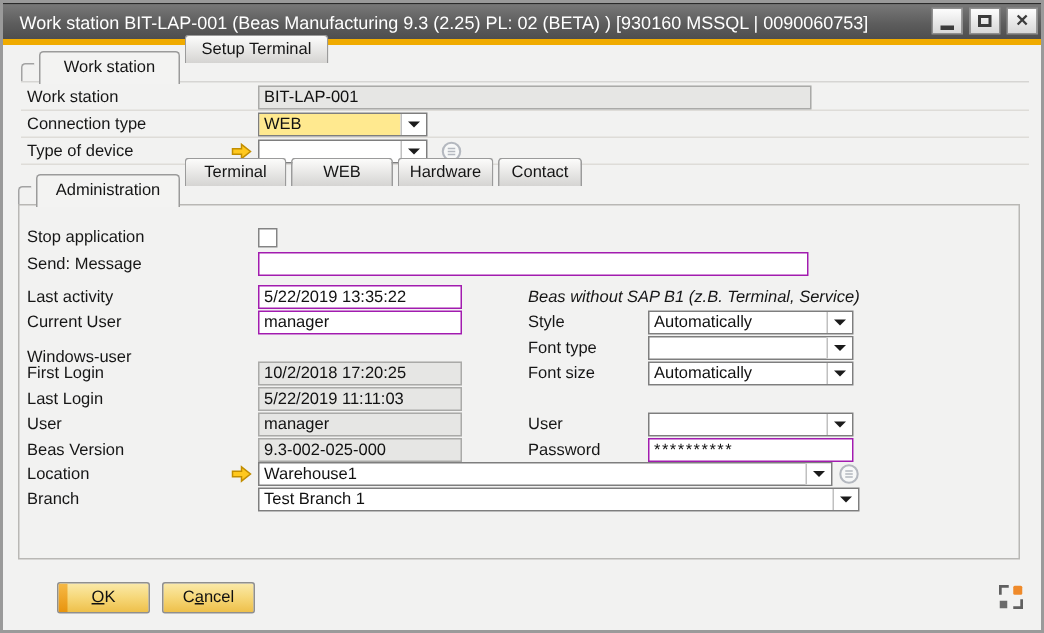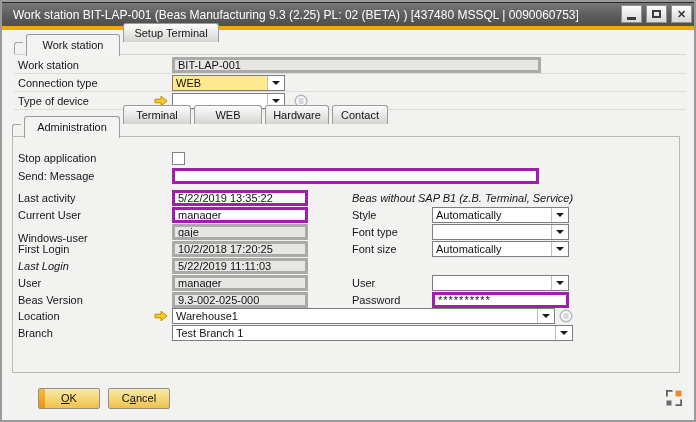--- a/index.html
+++ b/index.html
@@ -57,21 +57,21 @@
     box-sizing:border-box; border:1px solid #b9b8b5; background:#f2f2f1; z-index:2;
   }
 
   
   .lbl { position:absolute; font-size:11px; line-height:17px; color:#161616; white-space:nowrap; z-index:2; }
   .hdr { position:absolute; font-size:11px; line-height:17px; color:#161616; white-space:nowrap; z-index:2; }
   .rline { position:absolute; height:1px; background:#dedcd8; z-index:1; }
 
   .field {
     position:absolute; box-sizing:border-box; height:16px; z-index:3;
-    border:3px solid #a21caf; background:#ffffff; color:#111;
+    border:1px solid #a21caf; background:#ffffff; color:#111;
     font-family:"Liberation Sans", sans-serif; font-size:11px; padding:0 3px;
   }
   .field.disabled { background:#e6e6e4; border-color:#aaaaa8; }
 
   .combo {
     position:absolute; box-sizing:border-box; height:16px; z-index:3;
     border:1px solid #7e7e7e; background:#ffffff; display:flex; cursor:default;
   }
   .combo .ctext {
     flex:1; font-size:11px; line-height:14px; padding:0 3px;
@@ -103,21 +103,21 @@
   }
   .btn .blabel { position:relative; z-index:1; }
   .u { text-decoration:underline; }
 </style>
 </head>
 <body>
 
 <div class="window">
 
   <div class="titlebar">
-    <span class="title">Work station BIT-LAP-001 (Beas Manufacturing 9.3 (2.25) PL: 02 (BETA) ) [437480 MSSQL | 0090060753]</span>
+    <span class="title">Work station BIT-LAP-001 (Beas Manufacturing 9.3 (2.25) PL: 02 (BETA) ) [930160 MSSQL | 0090060753]</span>
   </div>
   <div class="tb-btn min">
     <span class="glyph-min"></span>
   </div>
   <div class="tb-btn max">
     <span class="glyph-max"></span>
   </div>
   <div class="tb-btn close">
     <span class="glyph-close">✕</span>
   </div>
@@ -192,26 +192,25 @@
   <span class="lbl" style="left:16px; top:166px;">Send: Message</span>
   <input class="field" style="left: 170px; top: 166px; width: 367px;" value="">
 
   <span class="lbl" style="left:16px; top:188px;">Last activity</span>
   <input class="field" style="left: 170px; top: 188px; width: 136px;" value="5/22/2019 13:35:22">
 
   <span class="lbl" style="left:16px; top:205px;">Current User</span>
   <input class="field" style="left: 170px; top: 205px; width: 136px;" value="manager">
 
   <span class="lbl" style="left:16px; top:228px;">Windows-user</span>
-  <input class="field disabled" style="left: 170px; top: 222px; width: 136px;" readonly="" value="gaje">
 
   <span class="lbl" style="left:16px; top:239px;">First Login</span>
   <input class="field disabled" style="left: 170px; top: 239px; width: 136px;" readonly="" value="10/2/2018 17:20:25">
 
-  <span class="lbl" style="left:16px; top:256px;font-style:italic;">Last Login</span>
+  <span class="lbl" style="left:16px; top:256px;">Last Login</span>
   <input class="field disabled" style="left: 170px; top: 256px; width: 136px;" readonly="" value="5/22/2019 11:11:03">
 
   <span class="lbl" style="left:16px; top:273px;">User</span>
   <input class="field disabled" style="left: 170px; top: 273px; width: 136px;" readonly="" value="manager">
 
   <span class="lbl" style="left:16px; top:290px;">Beas Version</span>
   <input class="field disabled" style="left: 170px; top: 290px; width: 136px;" readonly="" value="9.3-002-025-000">
 
   <span class="hdr" style="left:350px; top:188px;font-style:italic;">Beas without SAP B1 (z.B. Terminal, Service)</span>
 

